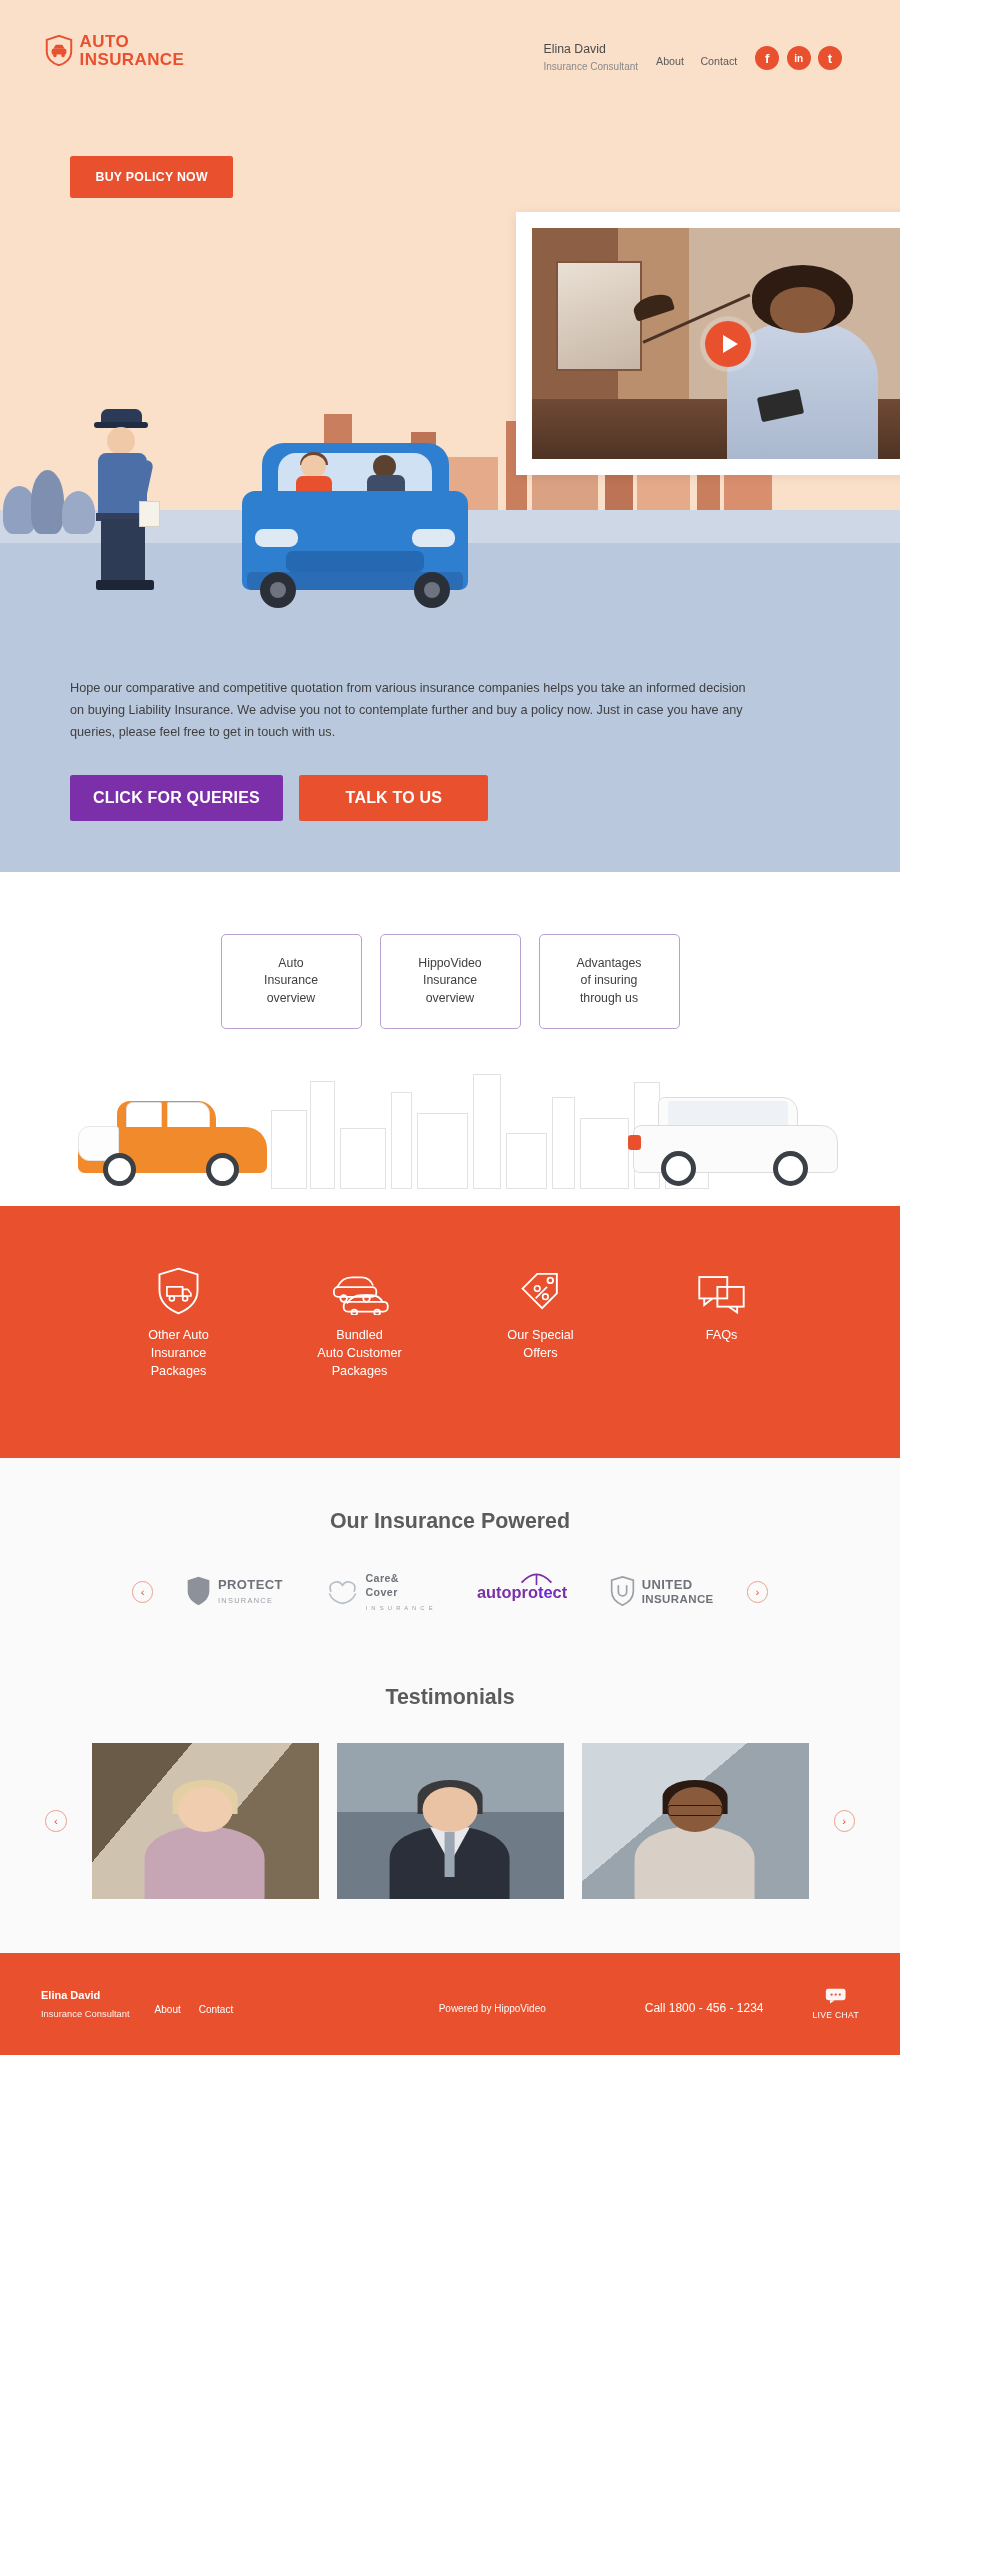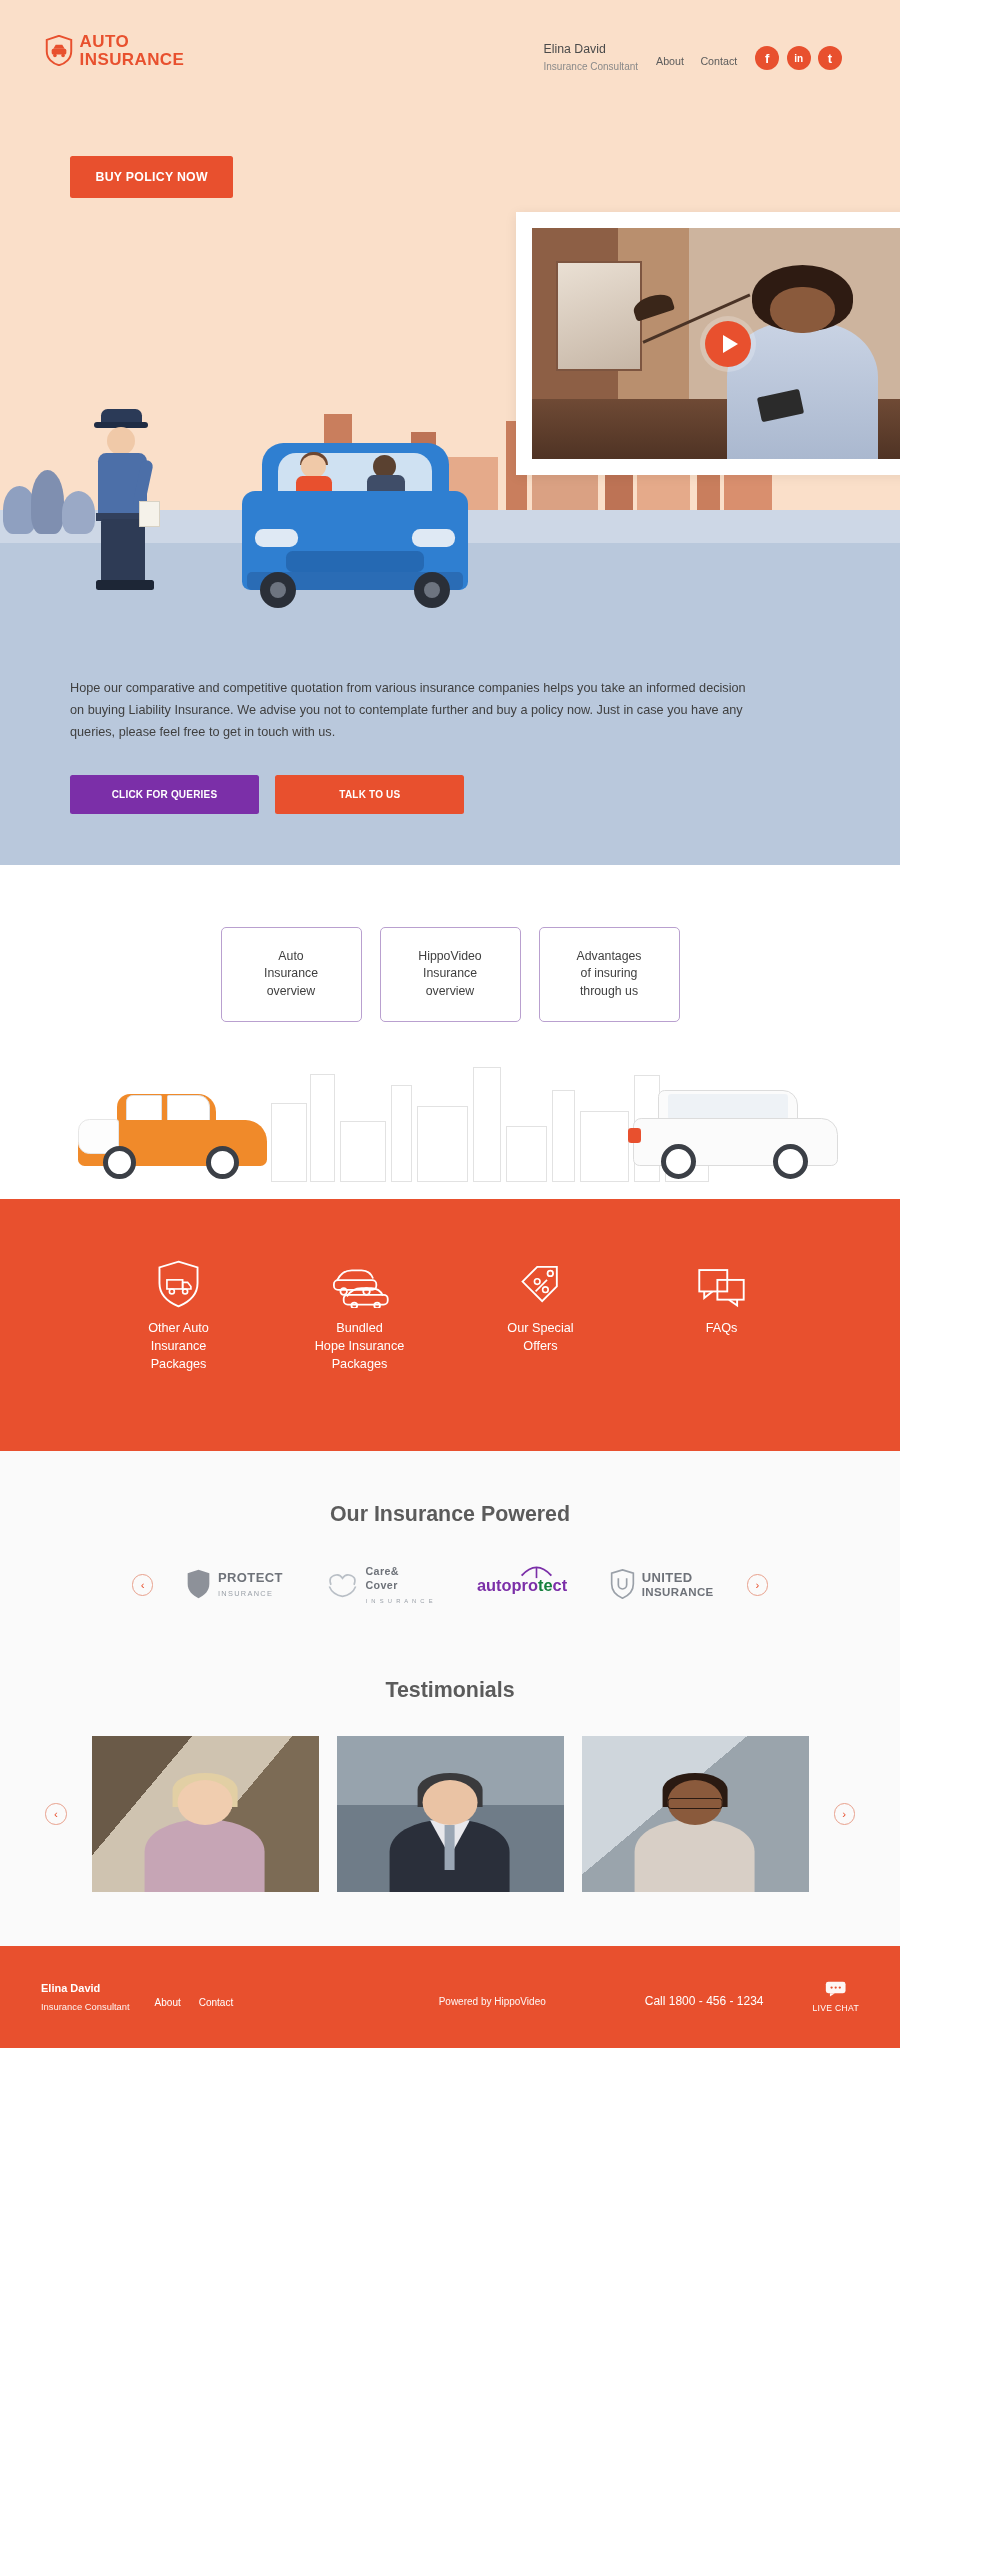--- a/index.html
+++ b/index.html
@@ -190,21 +190,21 @@
   .info {
     background: #b9c8dc;
     padding: 45px 70px 51px;
   }
   .info p {
     font-size: 12.7px; line-height: 1.72; color: #3f3f3f; max-width: 690px;
   }
   .info-btns { margin-top: 31px; display: flex; gap: 16.4px; }
   .btn {
     border: none; border-radius: 2.5px; cursor: pointer;
-    font-size: 10px; font-weight: bold; letter-spacing: 0.2px; color: #fff;
+    font-size: 16px; font-weight: bold; letter-spacing: 0.2px; color: #fff;
     padding: 14px 23px;
   }
   .btn-purple { background: #7b2fa8; min-width: 189px; }
   .btn-orange { background: #e8502e; min-width: 189px; }
 
   
   .overview { background: #fff; padding: 62px 0 0; }
   .cards { display: flex; justify-content: center; gap: 18px; }
   .card {
     width: 141px; height: 95px;
@@ -249,21 +249,21 @@
     width:21.4px; height:21.4px; border-radius:50%; border:0.8px solid #e8a08c;
     color:#e8502e; display:flex; align-items:center; justify-content:center;
     font-size:11.5px; cursor:pointer; flex:0 0 auto;
   }
   .partner-logos { display:flex; align-items:center; gap:43px; margin:0 33px; }
   .plogo { display:flex; align-items:center; gap:6.6px; height:44px; }
   .plogo .txt { line-height:1.1; }
   .plogo .t1 { font-size:13px; font-weight:bold; color:#6e7279; letter-spacing:0.4px; }
   .plogo .t2 { font-size:7.4px; color:#9aa0a8; letter-spacing:1.3px; }
   .plogo.p3 .t1 { font-size:16.4px; color:#7b2fa8; font-weight:bold; letter-spacing:0; }
-  .plogo.p3 .t1 b { color:#15803d; }
+  .plogo.p3 .t1 b { color:#6d28d9; }
 
   
   .testimonials { background:#fafafa; padding:28px 0 54px; }
   .tst-row { margin-top:33px; display:flex; align-items:center; justify-content:center; }
   .tst-cards { display:flex; gap:18px; margin:0 25px; }
   .tst { width:227px; height:156px; overflow:hidden; position:relative; background:#ccc; }
   .tst1 { background: linear-gradient(130deg,#6a5a48 0 28%, #cfc3b0 28% 56%, #7c6b55 56% 100%); }
   .tst2 { background: linear-gradient(180deg,#97a3ad 0 44%, #6f7c88 44% 100%); }
   .tst3 { background: linear-gradient(140deg,#cfd6dc 0 40%, #9aa4ac 40% 100%); }
   .tp { position:absolute; bottom:0; left:50%; transform:translateX(-50%); width:55%; height:72%; }
@@ -511,21 +511,21 @@
             <circle cx="18" cy="36" r="4" fill="none" stroke="#fff" stroke-width="2.2"></circle>
             <circle cx="46" cy="36" r="4" fill="none" stroke="#fff" stroke-width="2.2"></circle>
             <path d="M22 42 q6 -10 18 -10 h12 q10 0 14 9" fill="none" stroke="#fff" stroke-width="2.2"></path>
             <rect x="18" y="40" width="54" height="12" rx="5" fill="none" stroke="#fff" stroke-width="2.2"></rect>
             <circle cx="31" cy="53" r="3.5" fill="none" stroke="#fff" stroke-width="2.2"></circle>
             <circle cx="59" cy="53" r="3.5" fill="none" stroke="#fff" stroke-width="2.2"></circle>
           </svg>
         </div>
         <div class="flabel">
           <span>Bundled</span><br>
-          <span>Hope Insurance</span><br>
+          <span>Auto Customer</span><br>
           <span>Packages</span>
         </div>
       </div>
 
       <div class="feat">
         <div class="ficon">
           <svg width="49" height="48" viewBox="0 0 60 58">
             <path d="M8 26 L26 8 L50 8 L50 32 L32 50 Z" fill="none" stroke="#fff" stroke-width="2.3"></path>
             <circle cx="42" cy="16" r="3.4" fill="none" stroke="#fff" stroke-width="2.2"></circle>
             <circle cx="26" cy="26" r="3.4" fill="none" stroke="#fff" stroke-width="2"></circle>

